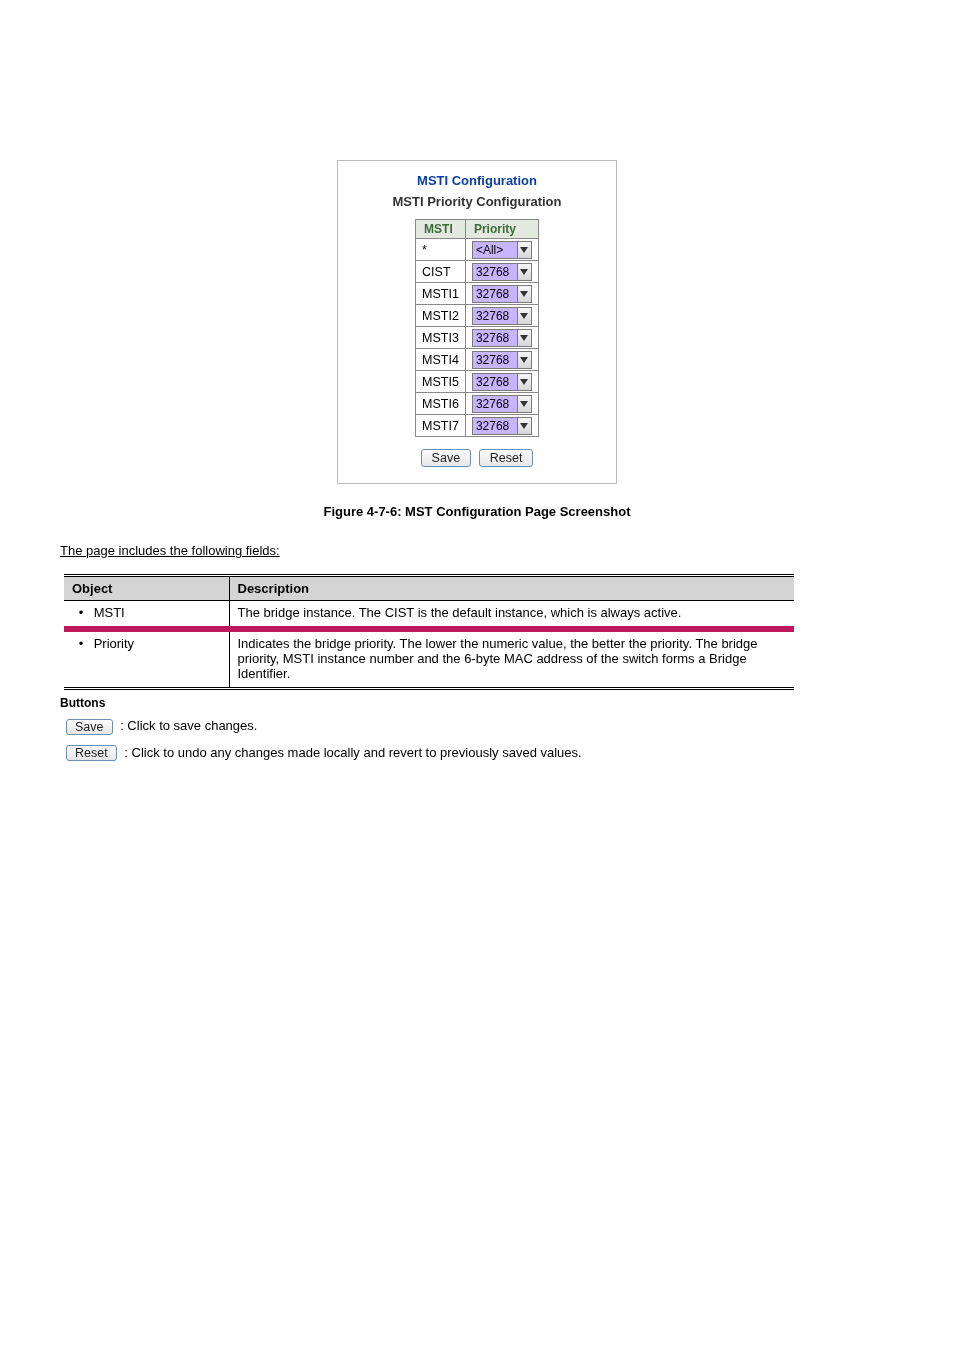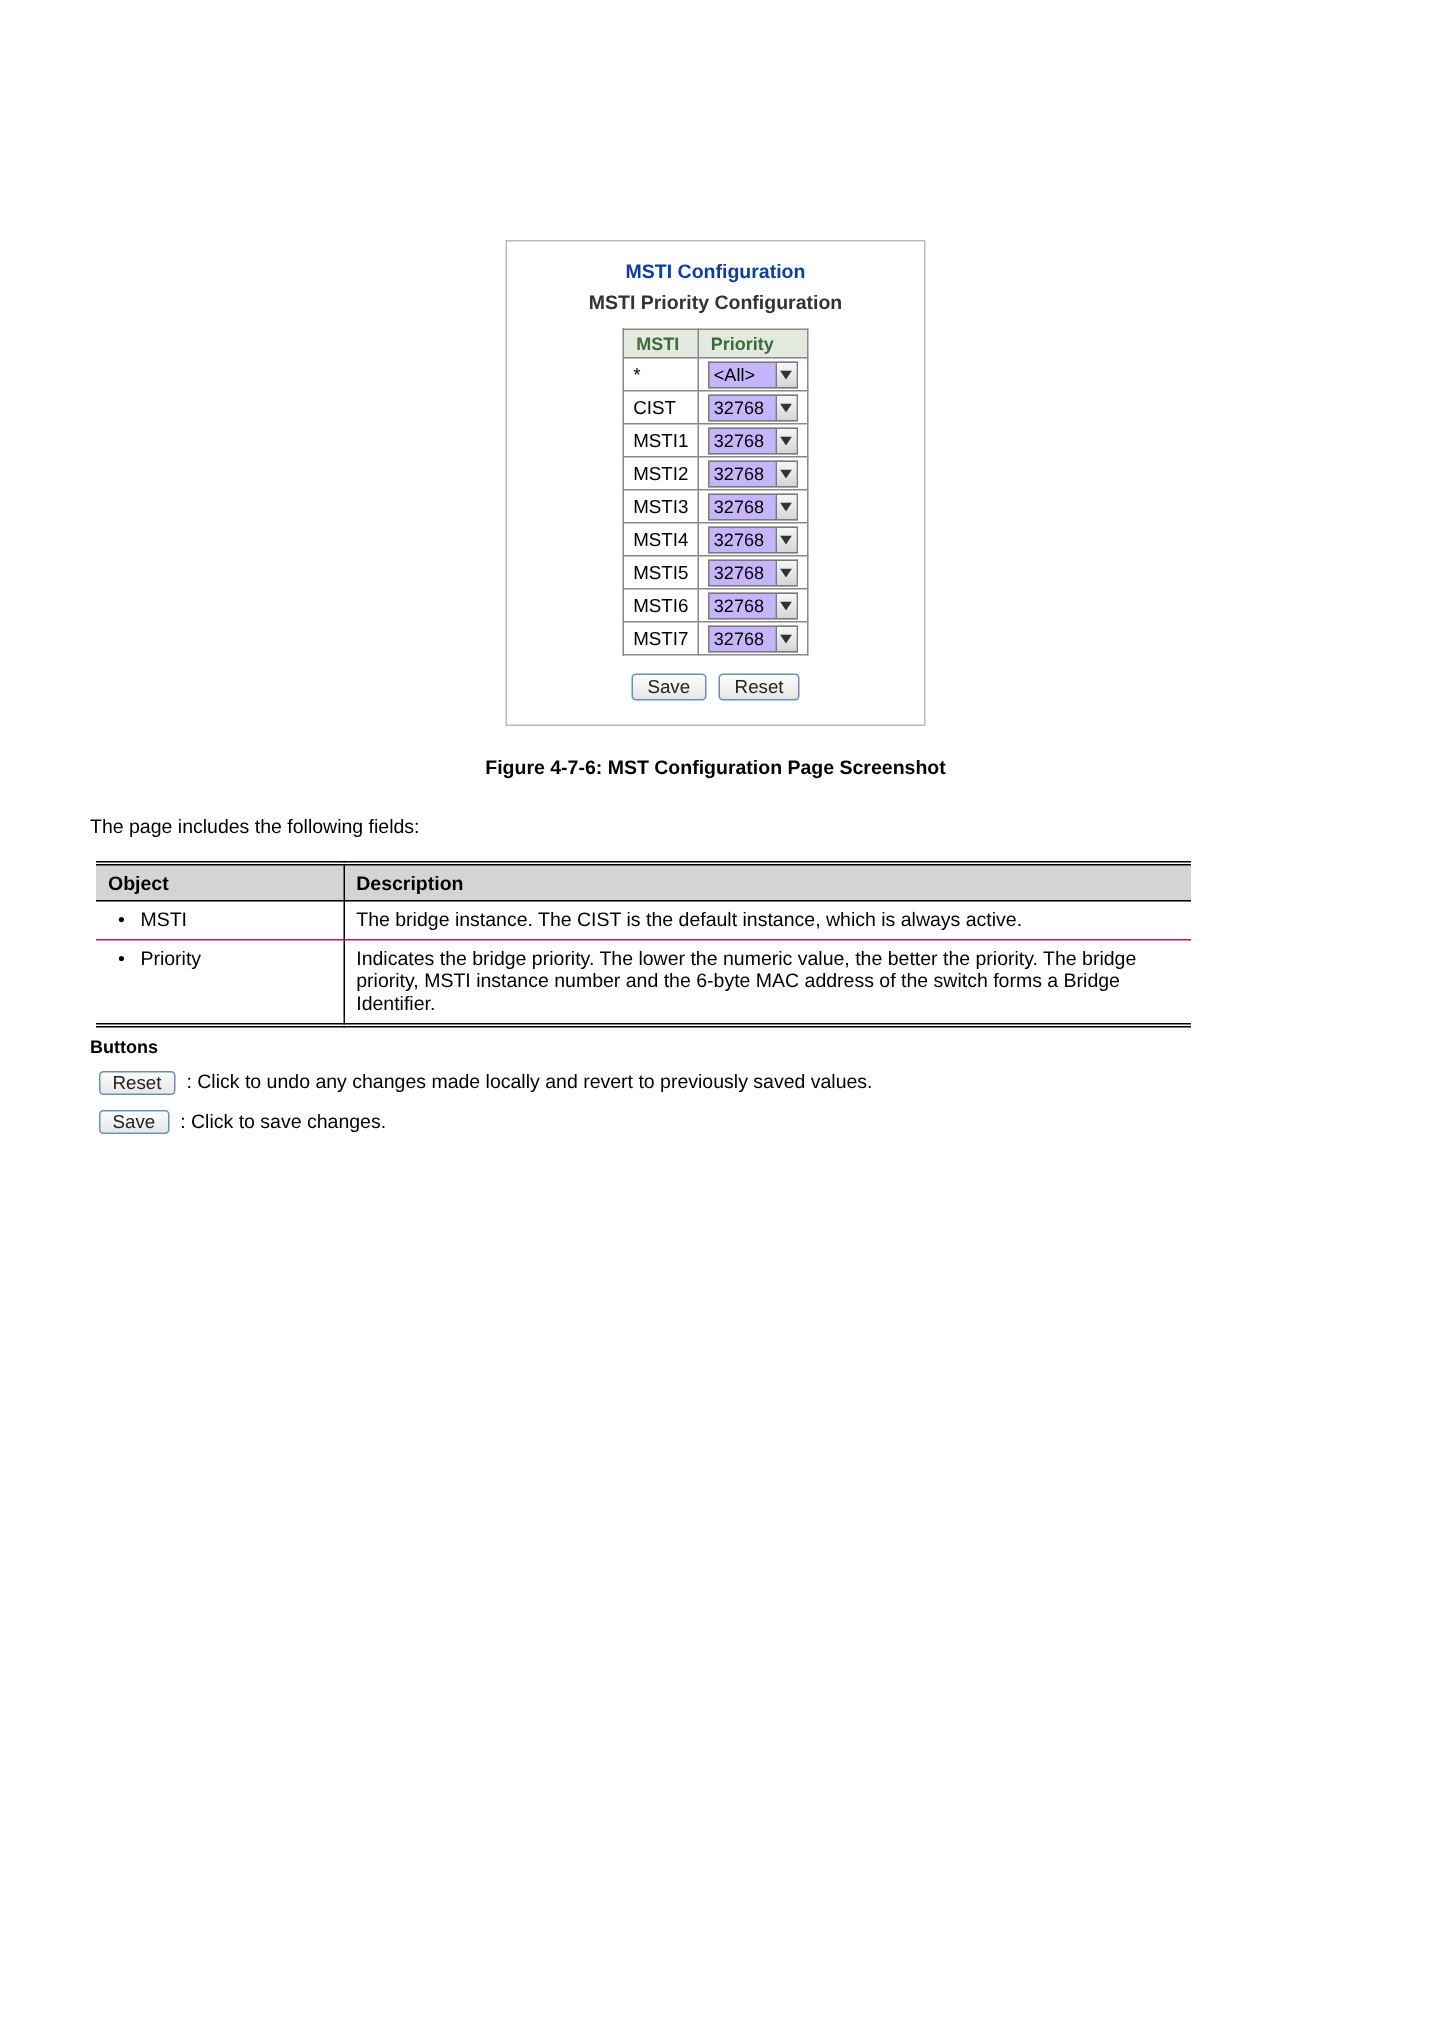--- a/index.html
+++ b/index.html
@@ -95,20 +95,21 @@
   }
   .caption {
     text-align: center;
     font-weight: bold;
     font-size: 13px;
     margin: 14px 0 24px 0;
   }
   .lead {
     font-size: 13px;
     margin-bottom: 16px;
+    text-decoration: underline;
   }
   .param-table {
     width: 730px;
     border-collapse: collapse;
     margin: 0 0 4px 4px;
     border-top: 3px double #000;
     border-bottom: 3px double #000;
   }
   .param-table th {
     background: #d4d4d4;
@@ -118,21 +119,21 @@
     padding: 4px 8px;
     border-right: 1px solid #000;
     border-bottom: 1px solid #000;
   }
   .param-table th:last-child { border-right: none; }
   .param-table td {
     font-size: 13px;
     padding: 4px 8px 6px 8px;
     vertical-align: top;
     border-right: 1px solid #000;
-    border-bottom: 1px solid #be185d;
+    border-bottom: 6px solid #be185d;
   }
   .param-table tr:last-child td { border-bottom: none; }
   .param-table td:last-child { border-right: none; }
   .obj-cell { width: 165px; }
   .bullet {
     display: inline-block;
     width: 18px;
     text-align: center;
   }
   .buttons-h { font-weight: bold; margin: 6px 0 8px 0; font-size: 12px; }
@@ -322,22 +323,22 @@
           <span>Priority</span>
         </td>
         <td>Indicates the bridge priority. The lower the numeric value, the better the priority. The bridge priority, MSTI instance number and the 6-byte MAC address of the switch forms a Bridge Identifier.</td>
       </tr>
     </tbody>
   </table>
 
   <div class="buttons-h">Buttons</div>
 
   <div class="btn-desc-row">
+    <span class="inline-btn">Save</span>
+    <span>: Click to save changes.</span>
+  </div>
+
+  <div class="btn-desc-row">
     <span class="inline-btn">Reset</span>
     <span>: Click to undo any changes made locally and revert to previously saved values.</span>
   </div>
 
-  <div class="btn-desc-row">
-    <span class="inline-btn">Save</span>
-    <span>: Click to save changes.</span>
-  </div>
-
 </div>
 
 </body></html>

